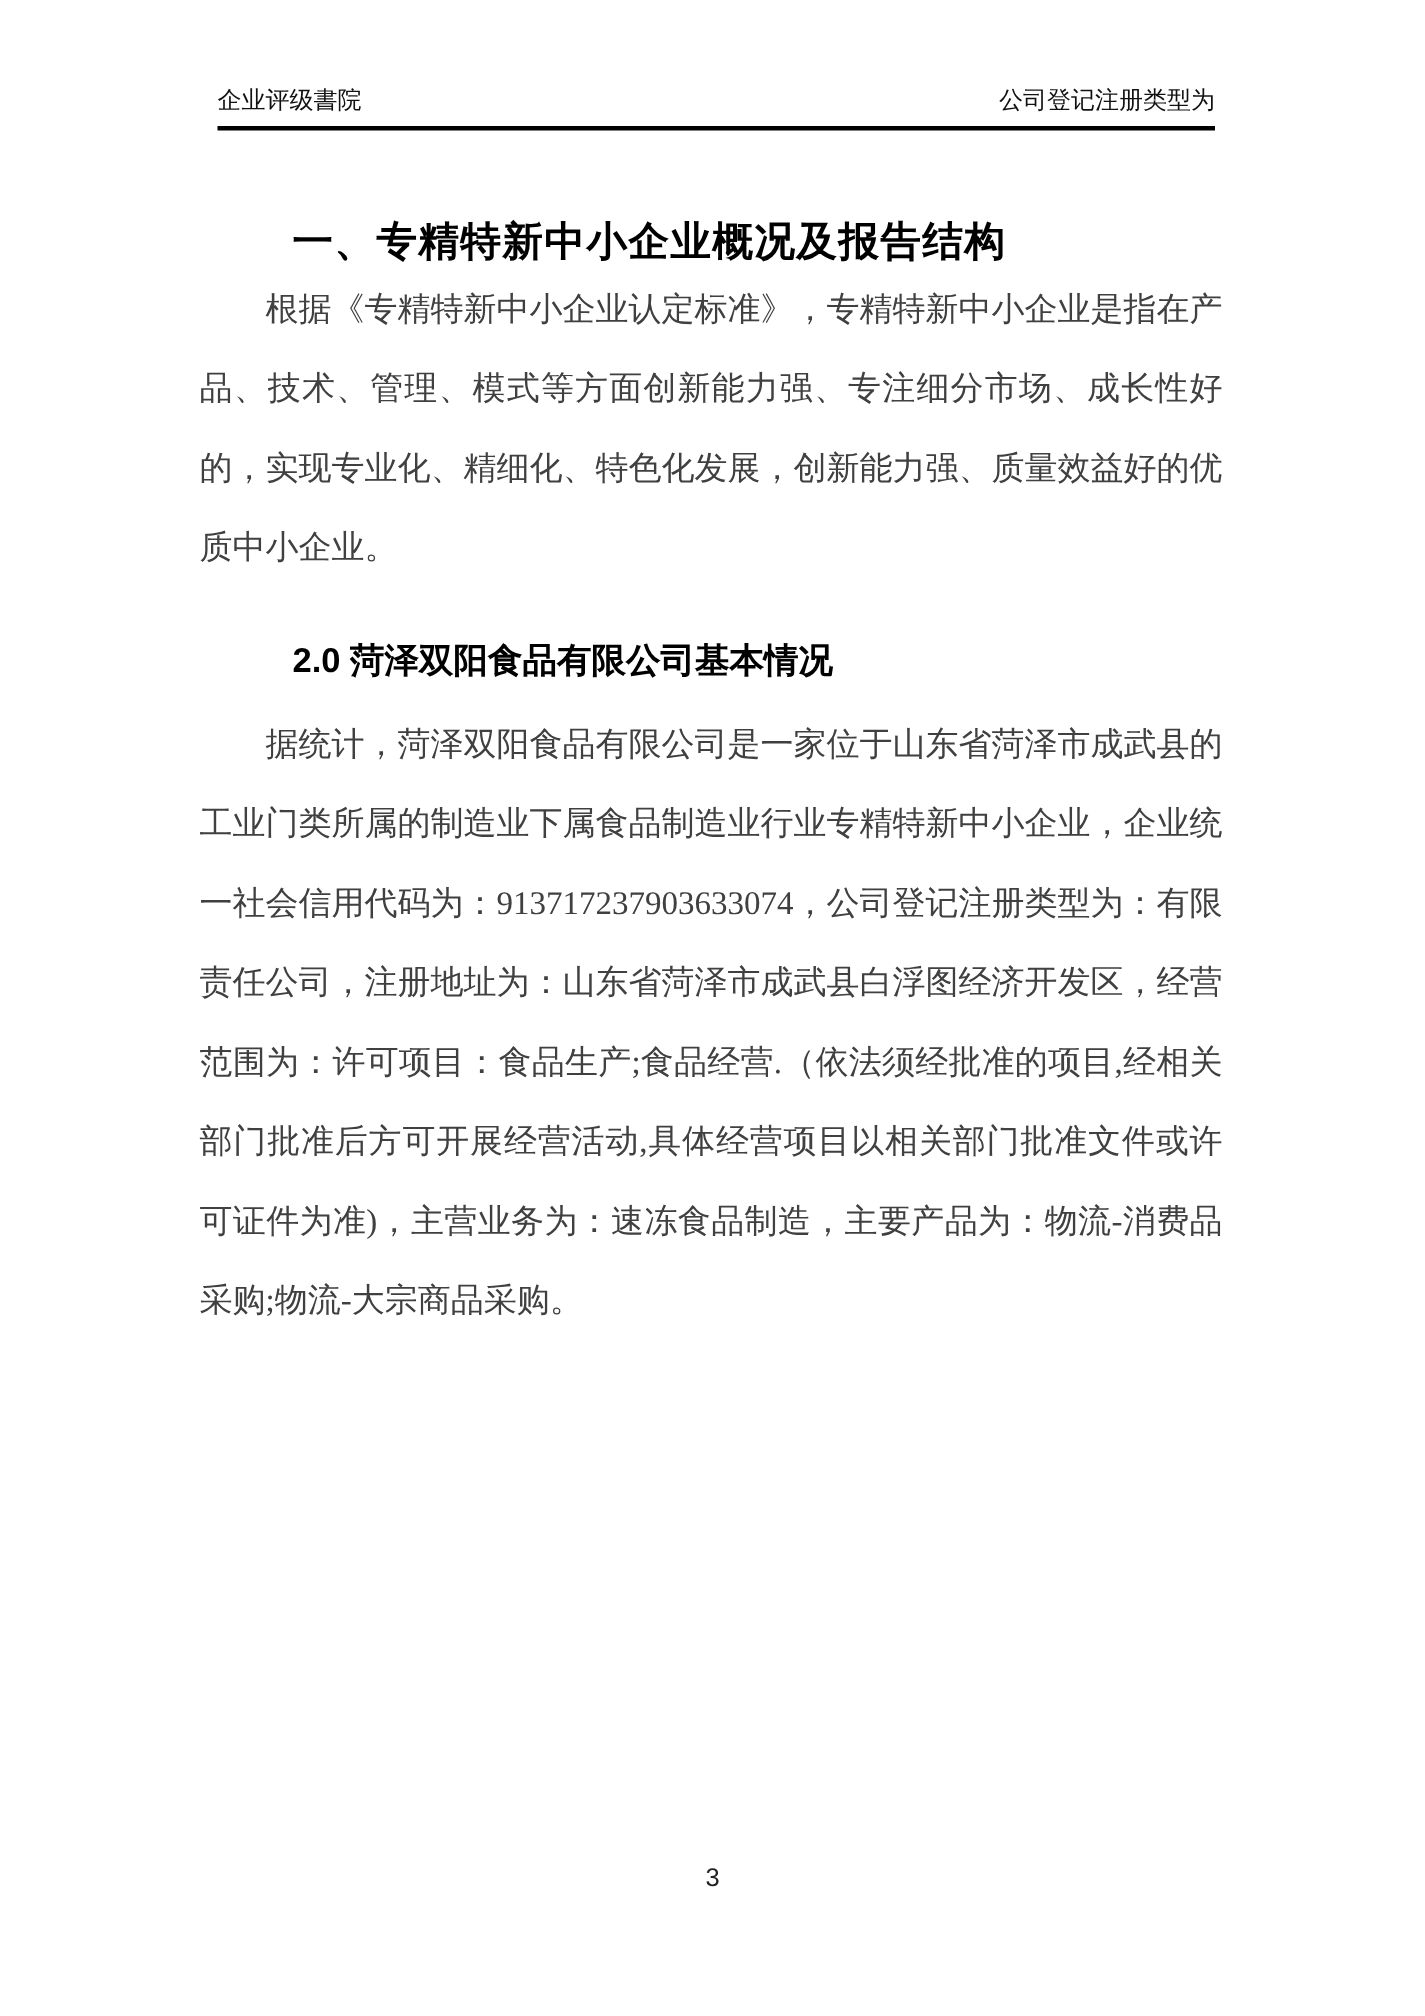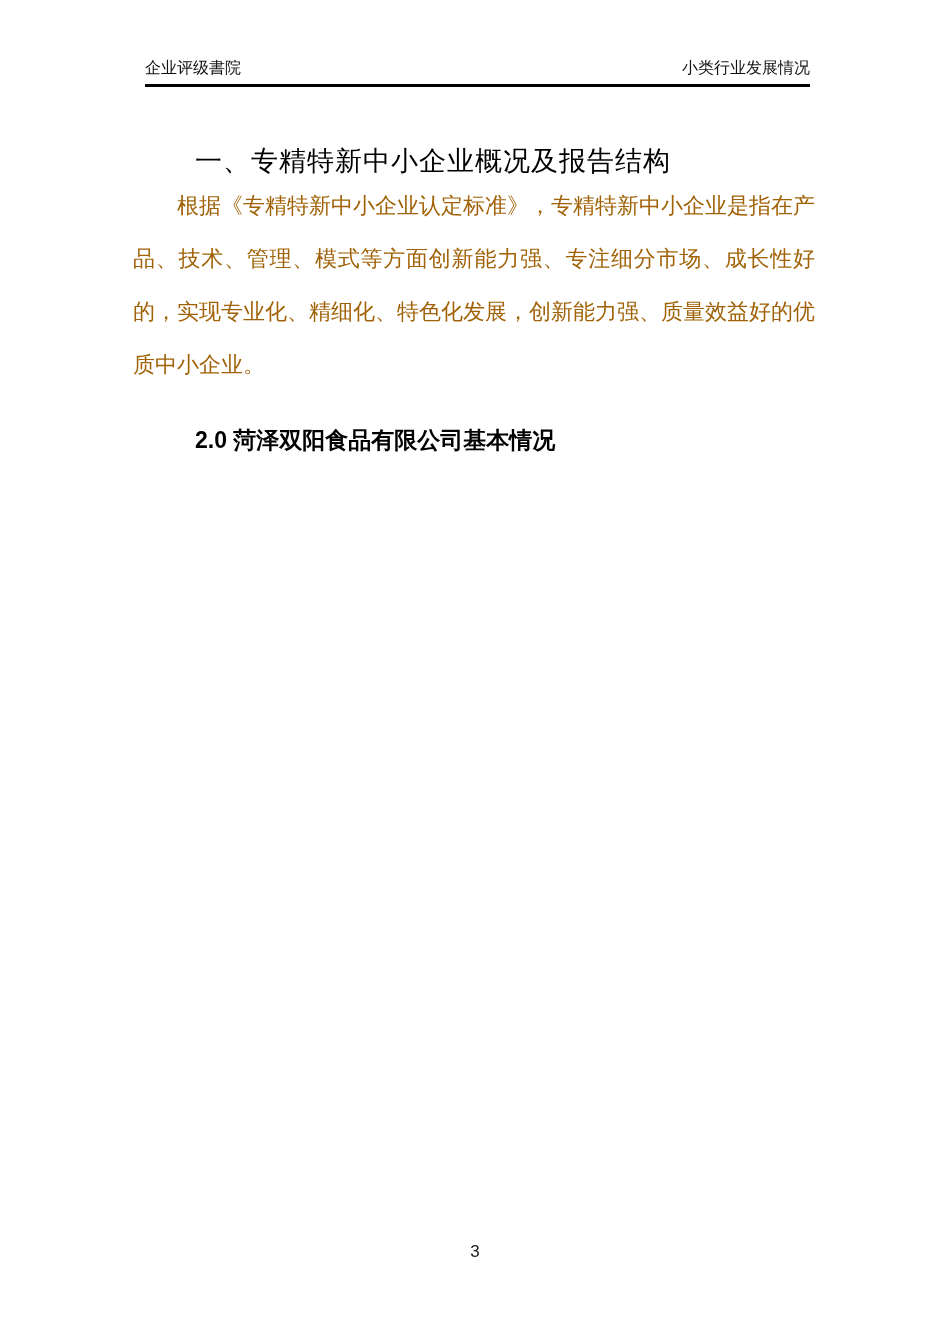--- a/index.html
+++ b/index.html
@@ -37,72 +37,73 @@
     .doc-main {
       position: absolute;
       top: 87px;
       left: 133px;
       width: 682px;
     }
     .chapter-title {
       margin: 56px 0 0 62px;
       font-family: "Liberation Sans", "DejaVu Sans", sans-serif;
       font-size: 27px;
-      font-weight: normal;
+      font-weight: bold;
       line-height: 36px;
       letter-spacing: 1px;
     }
     .section-heading {
       margin: 34px 0 14px 62px;
       font-family: "Liberation Sans", "DejaVu Sans", sans-serif;
       font-size: 23px;
       font-weight: bold;
       line-height: 30px;
     }
     .body-paragraph {
       margin: 0 0 4px 0;
       font-size: 22px;
       line-height: 53px;
       text-align: justify;
       text-justify: inter-ideograph;
       text-align-last: left;
       text-indent: 44px;
-      color: #a16207;
+      color: #404040;
     }
     
     .page-footer {
       position: absolute;
       top: 1242px;
       left: 0;
       right: 0;
       text-align: center;
       font-family: "Liberation Sans", "DejaVu Sans", sans-serif;
       font-size: 17px;
       color: #222222;
     }
   </style>
 </head>
 <body>
 
 <div class="page">
 
   <header class="page-header">
     <span>企业评级書院</span>
-    <span>小类行业发展情况</span>
+    <span>公司登记注册类型为</span>
   </header>
 
   <main class="doc-main">
 
     <h1 class="chapter-title">一、专精特新中小企业概况及报告结构</h1>
 
 
     <p class="body-paragraph">根据《专精特新中小企业认定标准》，专精特新中小企业是指在产品、技术、管理、模式等方面创新能力强、专注细分市场、成长性好的，实现专业化、精细化、特色化发展，创新能力强、质量效益好的优质中小企业。</p>
 
     <h2 class="section-heading">2.0 菏泽双阳食品有限公司基本情况</h2>
 
+    <p class="body-paragraph">据统计，菏泽双阳食品有限公司是一家位于山东省菏泽市成武县的工业门类所属的制造业下属食品制造业行业专精特新中小企业，企业统一社会信用代码为：913717237903633074，公司登记注册类型为：有限责任公司，注册地址为：山东省菏泽市成武县白浮图经济开发区，经营范围为：许可项目：食品生产;食品经营.（依法须经批准的项目,经相关部门批准后方可开展经营活动,具体经营项目以相关部门批准文件或许可证件为准)，主营业务为：速冻食品制造，主要产品为：物流-消费品采购;物流-大宗商品采购。</p>
 
 
 
   </main>
 
   <footer class="page-footer">
     <span>3</span>
   </footer>
 
 </div>

